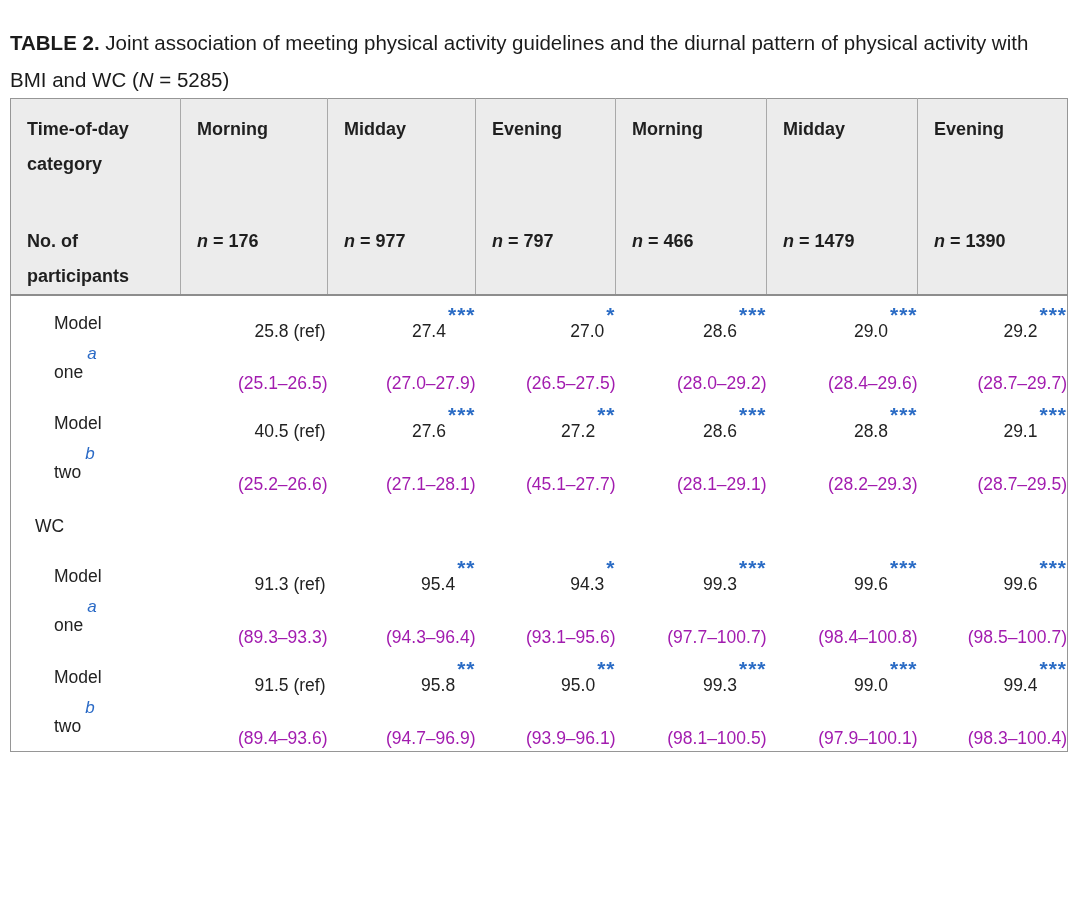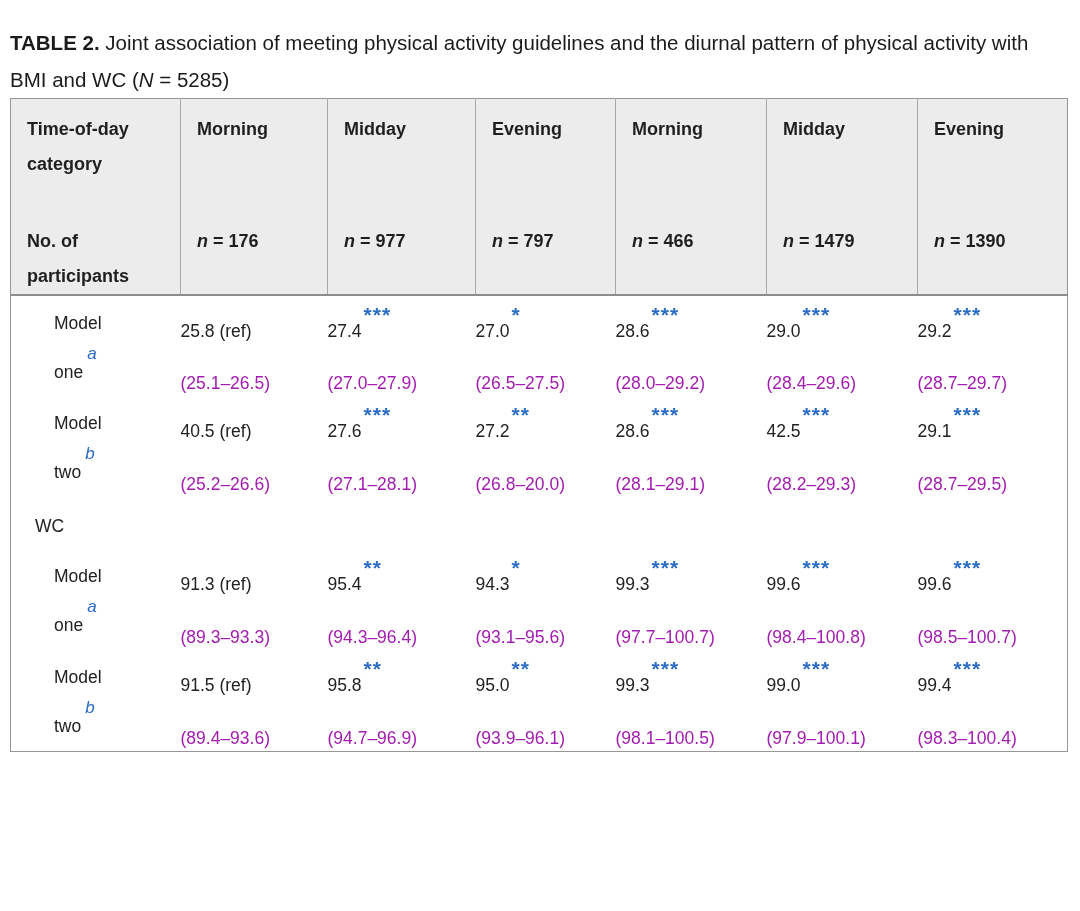--- a/index.html
+++ b/index.html
@@ -44,21 +44,21 @@
   tbody td { vertical-align: top; background: #ffffff; }
   tr.sectionrow td { padding: 19px 0 0 24px; height: 52px; font-size: 17.5px; color: #222; }
   tr.datarow td { height: 100px; padding-top: 14px; }
   tr.datarow td.rowlabel { padding-left: 43px; text-align: left; }
   .lbl-line { line-height: 26px; color: #222; }
   .lbl-line2 { margin-top: 17px; }
   .fn {
     color: #2a6ac6; font-style: italic; font-size: 17px;
     position: relative; top: -12px; margin-left: 4px;
   }
-  td.datacell { text-align: left; }
+  td.datacell { text-align: right; }
   .val { line-height: 26px; color: #222; white-space: nowrap; }
   .stars {
     color: #2b6cc5; font-weight: 600; font-size: 21px;
     position: relative; top: -8px; margin-left: 2px; letter-spacing: 1px;
   }
   .ci { line-height: 26px; margin-top: 27px; color: #a21caf; white-space: nowrap; }
 </style>
 </head>
 <body>
 
@@ -138,28 +138,28 @@
         <td class="datacell">
             <div class="val"><span>40.5 (ref)</span><sup class="stars"></sup></div>
             <div class="ci">(25.2–26.6)</div>
           </td>
         <td class="datacell">
             <div class="val"><span>27.6</span><sup class="stars">***</sup></div>
             <div class="ci">(27.1–28.1)</div>
           </td>
         <td class="datacell">
             <div class="val"><span>27.2</span><sup class="stars">**</sup></div>
-            <div class="ci">(26.8–20.0)</div>
+            <div class="ci">(45.1–27.7)</div>
           </td>
         <td class="datacell">
             <div class="val"><span>28.6</span><sup class="stars">***</sup></div>
             <div class="ci">(28.1–29.1)</div>
           </td>
         <td class="datacell">
-            <div class="val"><span>42.5</span><sup class="stars">***</sup></div>
+            <div class="val"><span>28.8</span><sup class="stars">***</sup></div>
             <div class="ci">(28.2–29.3)</div>
           </td>
         <td class="datacell">
             <div class="val"><span>29.1</span><sup class="stars">***</sup></div>
             <div class="ci">(28.7–29.5)</div>
           </td>
       </tr>
 
       <tr class="sectionrow">
         <td colspan="7">WC</td>

